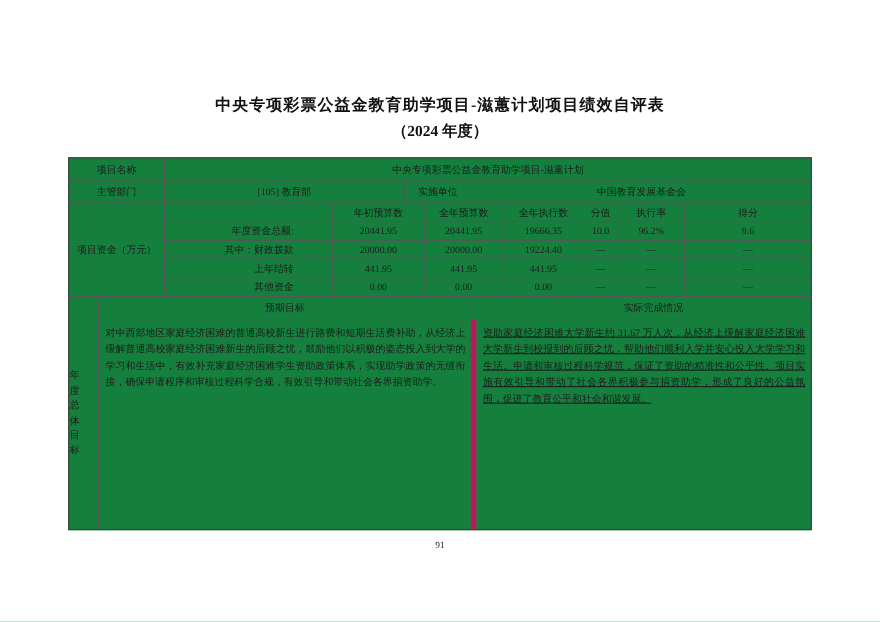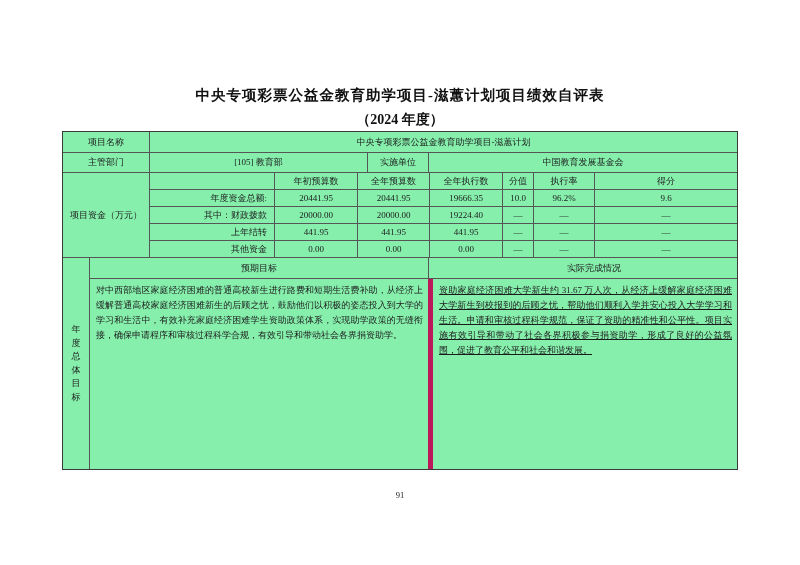--- a/index.html
+++ b/index.html
@@ -10,50 +10,50 @@
   }
   .title {
     position:absolute; top:86px; left:0; width:800px; text-align:center;
     font-size:14.5px; font-weight:bold; letter-spacing:1px; color:#111;
   }
   .subtitle {
     position:absolute; top:111px; left:0; width:800px; text-align:center;
     font-size:14px; font-weight:600; color:#111;
   }
   .doc-table {
-    position:absolute; left:62px; top:131px; width:676px; height:339px;
+    position:absolute; left:62px; top:143px; width:676px; height:339px;
     border:1.6px solid #3a3a3a; font-size:9px; color:#1c1c1c;
-    display:flex; flex-direction:column; background:#86efac;
+    display:flex; flex-direction:column; background:#15803d;
   }
   .cell { display:flex; align-items:center; justify-content:center; border-left:1px solid #565656; overflow:hidden; }
   .cell.first { border-left:none; }
   .trow { display:flex; border-top:1px solid #565656; }
   .trow.first { border-top:none; }
   .h20 { height:20px; flex:0 0 auto; }
   .w-label { width:86px; flex:0 0 86px; }
   .grow { flex:1 1 auto; }
   
   .w-dept { flex:0 0 218px; }
   .w-impl { flex:0 0 61px; }
   
   .row-fin { height:85px; flex:0 0 auto; }
   .fin-left { line-height:13px; }
   .fin-right { flex:1 1 auto; display:flex; flex-direction:column; border-left:1px solid #565656; }
   .fin-row { display:flex; flex:1 1 0; border-top:1px solid #565656; }
   .fin-row.first { border-top:none; }
   .fc-label { flex:0 0 124px; justify-content:flex-end; padding-right:7px; border-left:none; }
-  .fc-1 { flex:0 0 83px; }
+  .fc-1 { flex:0 0 83px;margin-left:28px; }
   .fc-2 { flex:0 0 72px; }
   .fc-3 { flex:0 0 73px; }
   .fc-4 { flex:0 0 31px; }
   .fc-5 { flex:0 0 61px; }
   .fc-6 { flex:1 1 auto; }
   
   .row-goal { flex:1 1 auto; display:flex; border-top:1px solid #565656; }
-  .goal-side { flex:0 0 26px; display:flex; align-items:center; justify-content:center; }
+  .goal-side { flex:0 0 26px; display:flex; align-items:center; justify-content:flex-start; }
   .goal-side-text { width:10px; font-size:9px; line-height:13.5px; word-break:break-all; text-align:center; }
   .goal-main { flex:1 1 auto; display:flex; flex-direction:column; border-left:1px solid #565656; }
   .goal-headers { display:flex; height:20px; flex:0 0 auto; }
   .gh-expected { flex:0 0 338px; }
   .gh-actual { flex:1 1 auto;padding-left:22px; }
   .goal-content { flex:1 1 auto; display:flex; border-top:1px solid #565656; }
   .gp { font-size:9px; line-height:15px; text-align:justify; padding:4px 5px 0 6px; display:block; }
   .gp-expected { flex:0 0 338px; }
   .gp-actual { flex:1 1 auto; border-left:5px solid #be185d;text-decoration:underline; }
   .page-number {

